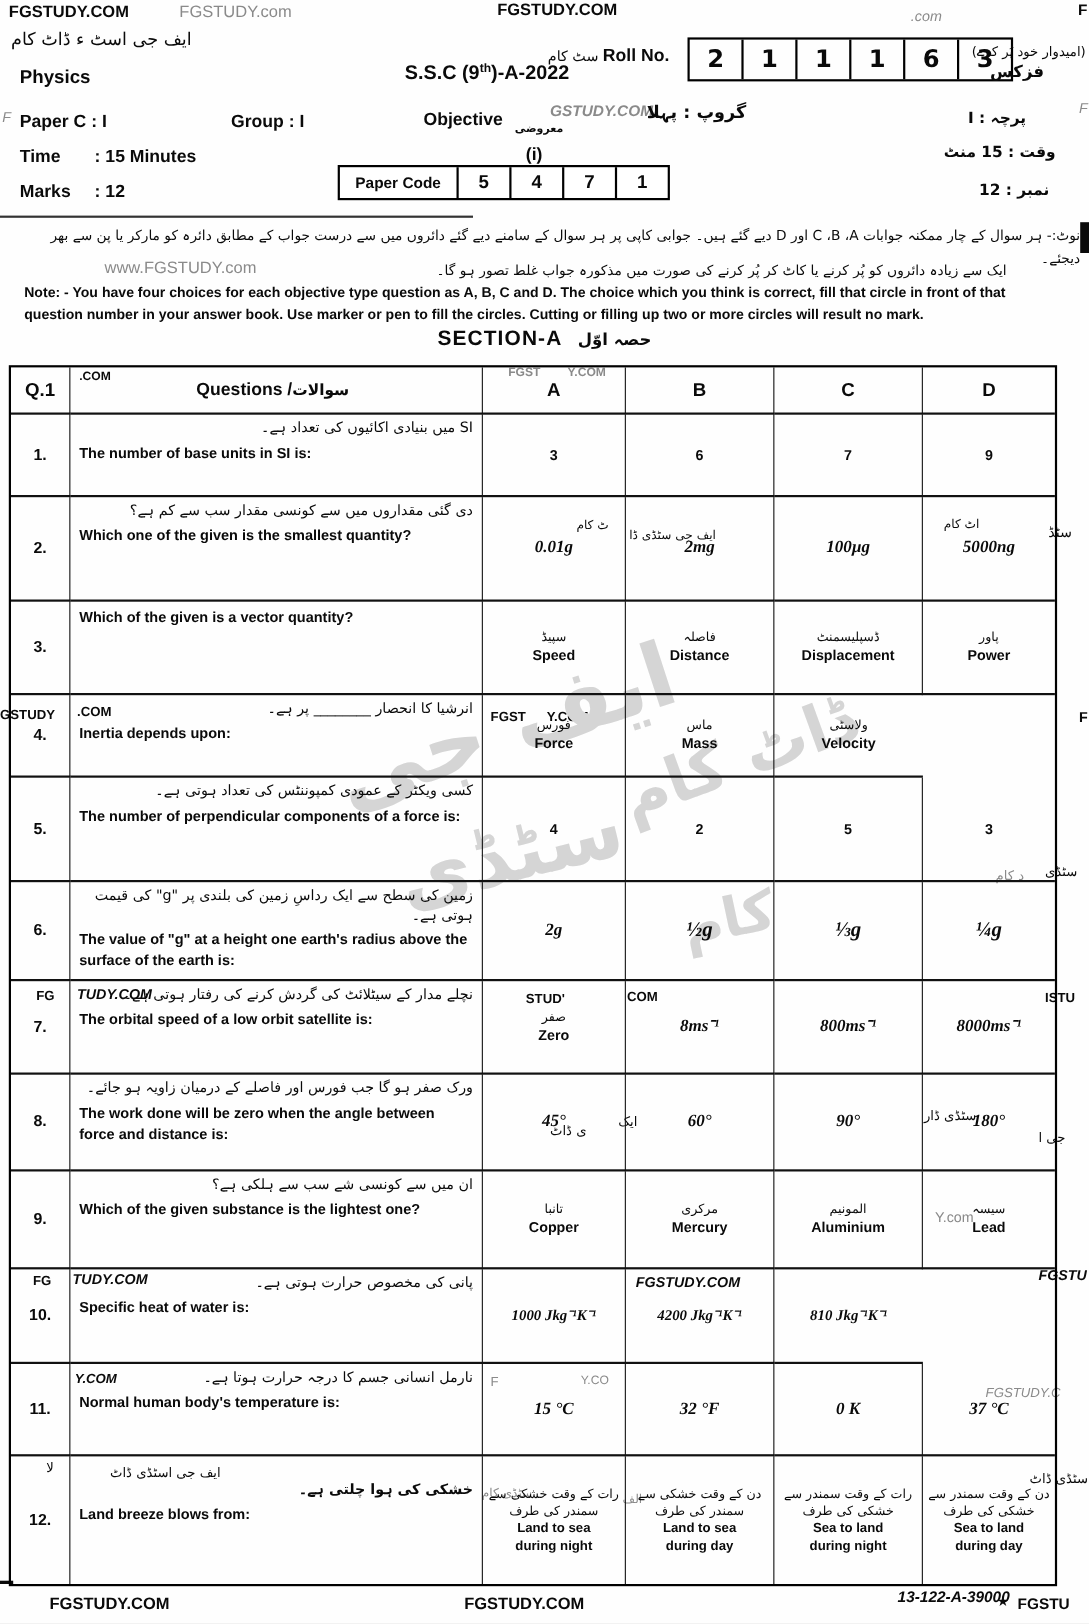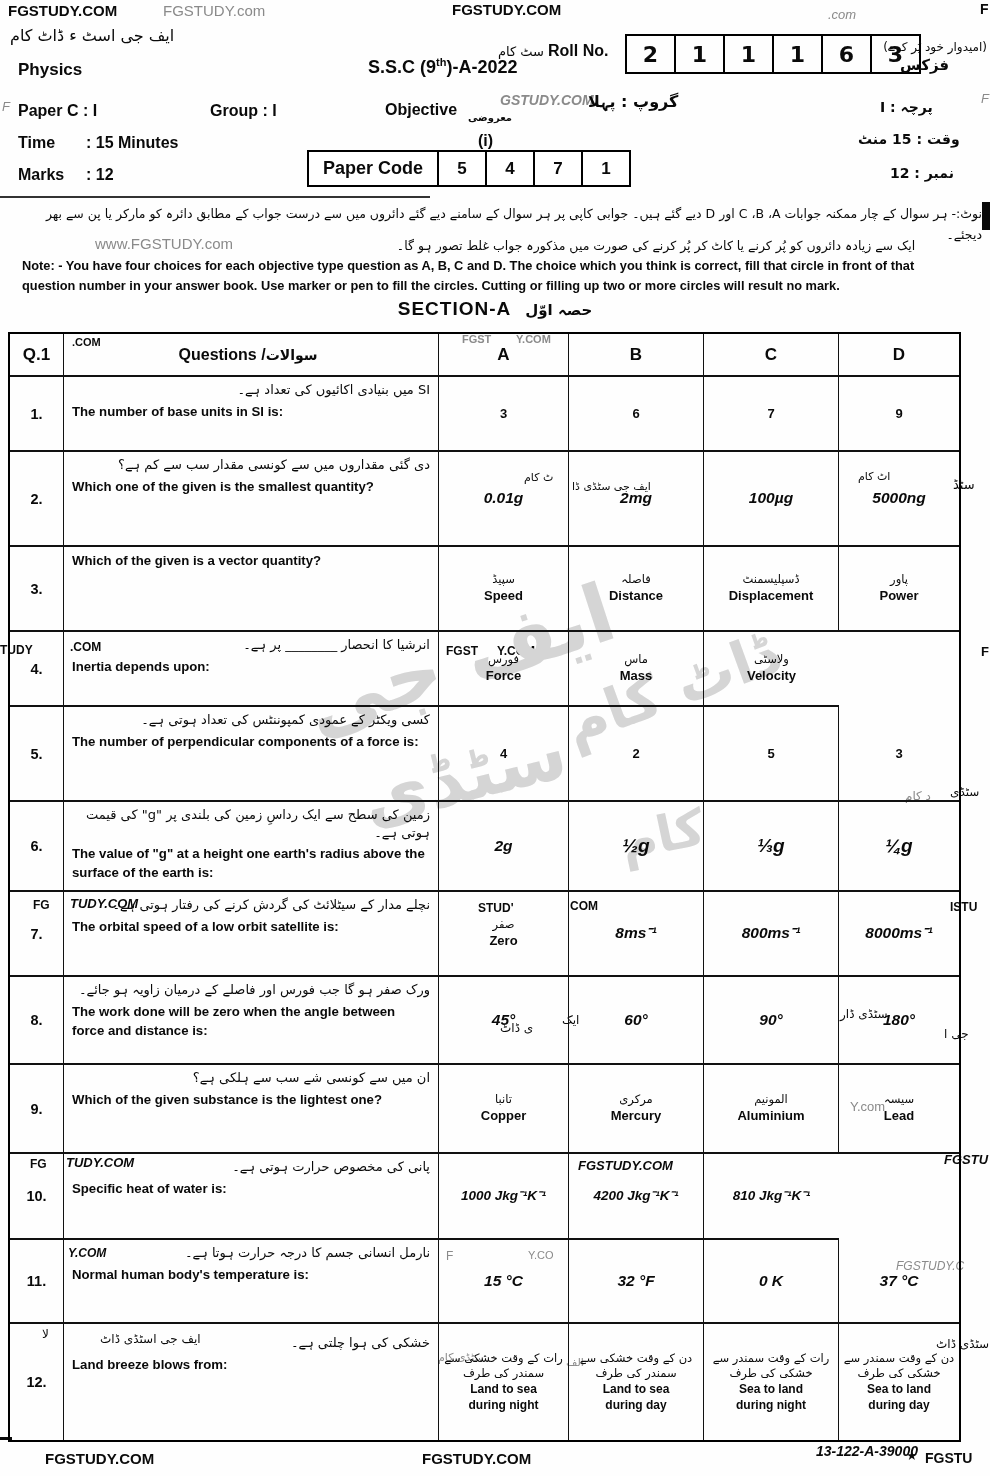--- a/index.html
+++ b/index.html
@@ -9,38 +9,38 @@
   .urdu{font-family:"DejaVu Sans",sans-serif;direction:rtl;unicode-bidi:embed;}
   .b{font-weight:bold;} .i{font-style:italic;} .g{color:#8a8a8a;}
   .wm{position:absolute;white-space:nowrap;line-height:1;}
   .wm.u{font-family:"DejaVu Sans",sans-serif;direction:rtl;}
   .wm.call{color:#d5d5d5;font-family:"DejaVu Sans",sans-serif;font-weight:bold;z-index:0;}
   .rollbox{display:flex;border:2.5px solid #000;}
   .rollbox .cell{width:47px;height:36px;border-left:2px solid #000;display:flex;align-items:center;justify-content:center;
         font-size:22px;font-weight:bold;font-family:"DejaVu Sans",sans-serif;}
   .rollbox .cell:first-child{border-left:none;}
   .pcode{display:flex;border:2.5px solid #000;align-items:stretch;background:#fff;}
-  .pcode .pl{padding:6px 14px;font-weight:bold;font-size:18px;display:flex;align-items:center;}
+  .pcode .pl{padding:6px 14px;font-weight:bold;font-size:14px;display:flex;align-items:center;}
   .pcode .cell{width:46px;border-left:2px solid #000;display:flex;align-items:center;justify-content:center;
         font-size:17px;font-weight:bold;}
   
   .qtable{position:absolute;left:8px;top:332px;width:949px;border:2.5px solid #000;z-index:2;background:transparent;}
   .trow{display:grid;grid-template-columns:54px 375px 130px 135px 135px 120px;}
   .trow>div{border-right:1.6px solid #111;border-bottom:2.2px solid #111;position:relative;box-sizing:border-box;}
   .trow>div:last-child{border-right:none;}
   .trow:last-child>div{border-bottom:none;}
   .thead>div{display:flex;align-items:center;justify-content:center;font-weight:bold;}
   .cnum{display:flex;align-items:center;justify-content:center;font-weight:bold;font-size:14.5px;}
   .cq{padding:4px 8px 2px 8px;}
   .cq .qu{font-size:13px;text-align:right;margin-bottom:3px;line-height:1.35;}
   .cq .qe{font-size:13.2px;font-weight:bold;line-height:1.45;}
   .copt{display:flex;flex-direction:column;align-items:center;justify-content:center;text-align:center;padding:2px;}
   .copt .ou{font-size:11.5px;line-height:1.3;white-space:pre-line;}
   .copt .oe{font-size:13px;font-weight:bold;white-space:pre-line;line-height:1.35;}
-  .copt .math{font-family:Liberation Sans, sans-serif;font-style:italic;font-weight:bold;font-size:15.5px;}
+  .copt .math{font-family:Liberation Serif, serif;font-style:italic;font-weight:bold;font-size:15.5px;}
   .artifact{position:absolute;background:#0a0a0a;}
 </style>
 </head>
 <body>
 
 <div class="page">
 
   <div id="wm-layer">
       <div class="wm b" style="left: 8px; top: 3px; font-size: 15px;">FGSTUDY.COM</div>
       <div class="wm g" style="left: 163px; top: 3px; font-size: 15px;">FGSTUDY.com</div>
@@ -52,21 +52,21 @@
       <div class="wm g i" style="left: 2px; top: 100px; font-size: 13px;">F</div>
       <div class="wm b i g" style="left: 500px; top: 93px; font-size: 14px;">GSTUDY.COM</div>
       <div class="wm g" style="left: 95px; top: 236px; font-size: 15px;">www.FGSTUDY.com</div>
       <div class="wm b" style="left: 72px; top: 337px; font-size: 11px;">.COM</div>
       <div class="wm b g" style="left: 462px; top: 334px; font-size: 11px;">FGST</div>
       <div class="wm b g" style="left: 516px; top: 334px; font-size: 11px;">Y.COM</div>
       <div class="wm u" style="left: 953px; top: 478px; font-size: 13px;">سٹڈ</div>
       <div class="wm u" style="left: 524px; top: 472px; font-size: 11px;">ٹ کام</div>
       <div class="wm u" style="left: 572px; top: 481px; font-size: 11px;">ایف جی سٹڈی ڈا</div>
       <div class="wm u" style="left: 858px; top: 471px; font-size: 11px;">اٹ کام</div>
-      <div class="wm b" style="left: 0px; top: 644px; font-size: 12px;">TUDY</div>
+      <div class="wm b" style="left: 0px; top: 644px; font-size: 12px;">GSTUDY</div>
       <div class="wm b" style="left: 70px; top: 641px; font-size: 12px;">.COM</div>
       <div class="wm b" style="left: 446px; top: 645px; font-size: 12px;">FGST</div>
       <div class="wm b" style="left: 497px; top: 645px; font-size: 12px;">Y.COM</div>
       <div class="wm b" style="left: 981px; top: 645px; font-size: 13px;">F</div>
       <div class="wm u g" style="left: 905px; top: 790px; font-size: 12px;">د کام</div>
       <div class="wm u" style="left: 950px; top: 786px; font-size: 12px;">سٹڈی</div>
       <div class="wm b" style="left: 33px; top: 899px; font-size: 12px;">FG</div>
       <div class="wm b i" style="left: 70px; top: 897px; font-size: 13px;">TUDY.COM</div>
       <div class="wm b" style="left: 478px; top: 902px; font-size: 12px;">STUD'</div>
       <div class="wm b" style="left: 570px; top: 900px; font-size: 12px;">COM</div>
@@ -387,21 +387,21 @@
           <div class="oe math">0 K</div>
         </div>
       <div class="copt">
           <div class="oe math">37 °C</div>
         </div>
     </div>
 
     <div class="trow" style="height:116px;">
       <div class="cnum">12.</div>
       <div class="cq">
-        <div class="qu urdu" style="margin-top:6px;">خشکی کی ہوا چلتی ہے۔</div>
+        <div class="qu urdu" style="margin-top:18px;font-weight:bold;">خشکی کی ہوا چلتی ہے۔</div>
         <div class="qe">Land breeze blows from:</div>
       </div>
       <div class="copt">
           <div class="ou urdu">رات کے وقت خشکی سے
 سمندر کی طرف</div>
           <div class="oe" style="font-size:12px;">Land to sea
 during night</div>
         </div>
       <div class="copt">
           <div class="ou urdu">دن کے وقت خشکی سے

